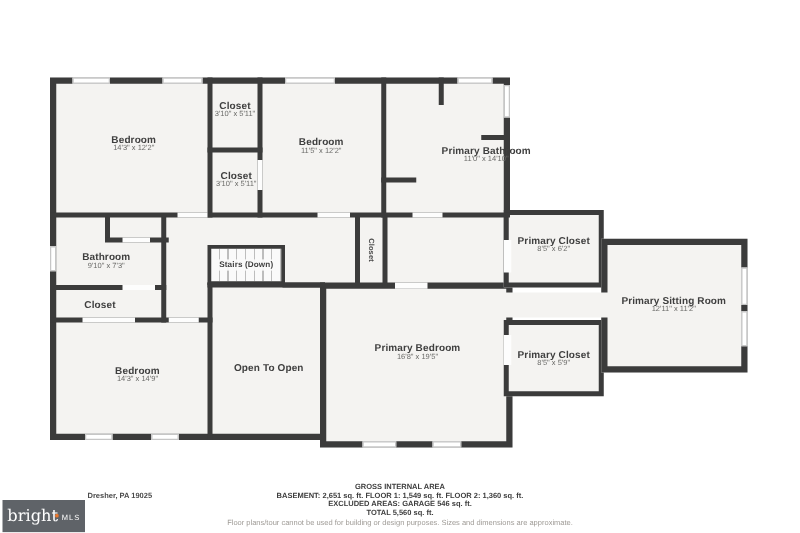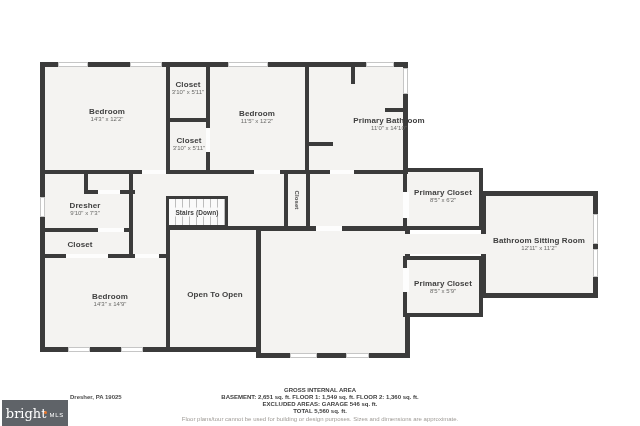--- a/index.html
+++ b/index.html
@@ -114,46 +114,50 @@
   </div>
   <div class="lbl" style="left:257px;top:117px;">
     <span class="nm">Bedroom</span>
     <span class="dm">11'5" x 12'2"</span>
   </div>
   <div class="lbl" style="left:356px;top:124px;margin-left:33px;">
     <span class="nm">Primary Bathroom</span>
     <span class="dm">11'0" x 14'10"</span>
   </div>
   <div class="lbl" style="left:85px;top:209px;">
-    <span class="nm">Dresher</span>
+    <span class="nm">Bathroom</span>
     <span class="dm">9'10" x 7'3"</span>
   </div>
   <div class="lbl" style="left:80px;top:244px;">
     <span class="nm">Closet</span>
   </div>
   <div class="lbl vert" style="left:296px;top:200px;transform:translate(-50%,-50%);">
     <span class="nm">Closet</span>
   </div>
   <div class="lbl" style="left:110px;top:300px;">
     <span class="nm">Bedroom</span>
     <span class="dm">14'3" x 14'9"</span>
   </div>
   <div class="lbl" style="left:215px;top:294px;">
     <span class="nm">Open To Open</span>
   </div>
+  <div class="lbl" style="left:334px;top:282px;">
+    <span class="nm">Primary Bedroom</span>
+    <span class="dm">16'8" x 19'5"</span>
+  </div>
   <div class="lbl" style="left:443px;top:196px;">
     <span class="nm">Primary Closet</span>
     <span class="dm">8'5" x 6'2"</span>
   </div>
   <div class="lbl" style="left:443px;top:287px;">
     <span class="nm">Primary Closet</span>
     <span class="dm">8'5" x 5'9"</span>
   </div>
   <div class="lbl" style="left:539px;top:244px;">
-    <span class="nm">Bathroom Sitting Room</span>
+    <span class="nm">Primary Sitting Room</span>
     <span class="dm">12'11" x 11'2"</span>
   </div>
 
   <div id="footer">
     <span class="fl">GROSS INTERNAL AREA</span>
     <span class="fl">BASEMENT: 2,651 sq. ft. FLOOR 1: 1,549 sq. ft. FLOOR 2: 1,360 sq. ft.</span>
     <span class="fl">EXCLUDED AREAS: GARAGE  546 sq. ft.</span>
     <span class="fl">TOTAL 5,560 sq. ft.</span>
     <span class="disc">Floor plans/tour cannot be used for building or design purposes. Sizes and dimensions are approximate.</span>
   </div>

